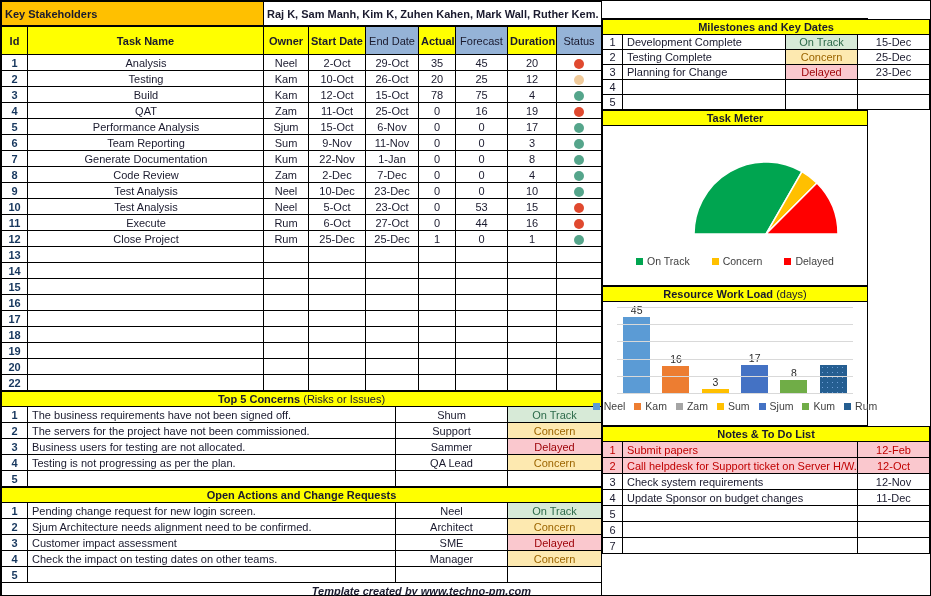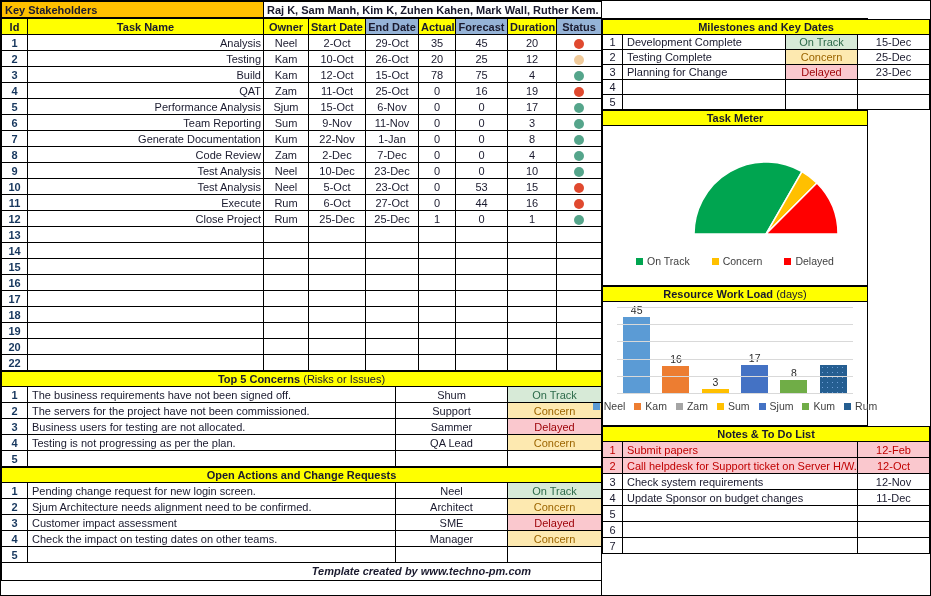--- a/index.html
+++ b/index.html
@@ -21,35 +21,35 @@
     display: flex;
   }
   .col-left { width: 600px; height: 594px; position: relative; }
   .col-right { width: 267px; height: 594px; position: relative; border-left: 1px solid #000; }
 
   table { border-collapse: collapse; width: 100%; table-layout: fixed; }
   td, th { border: 1px solid #000; padding: 0 2px; font-weight: normal;
            font-size: 11px; overflow: hidden; white-space: nowrap; }
 
   
-  .banner-row td { height: 16px; font-weight: bold; }
+  .banner-row td { height: 24px; font-weight: bold; }
   .ks-label { background: #ffc000; text-align: left; padding-left: 3px; }
   .ks-value { background: #ffffff; text-align: left; padding-left: 3px; font-weight: normal; }
 
   
   .sec-head td {
     background: #ffff00; text-align: center; font-weight: bold; height: 15px;
   }
   .sec-head .sub { font-weight: normal; }
 
   
   .th-y { background: #ffff00; text-align: center; font-weight: bold; height: 16px; }
-  .th-b { background: #95b3d7; text-align: center; font-weight: bold; height: 16px; }
+  .th-b { background: #95b3d7; text-align: center; font-weight: normal; height: 28px; }
   .idcell { text-align: center; font-weight: bold; color: #17375e; }
-  .taskname { text-align: right; padding-left: 3px; }
+  .taskname { text-align: center; padding-left: 3px; }
   .ctr { text-align: center; }
   .trow td { height: 16px; }
 
   .dot { display: inline-block; width: 10px; height: 10px; border-radius: 50%; vertical-align: middle; }
   .dot-red { background: #e0492f; }
   .dot-green { background: #55a58b; }
   .dot-amber { background: #f0ca9a; }
 
   
   .st { text-align: center; }

